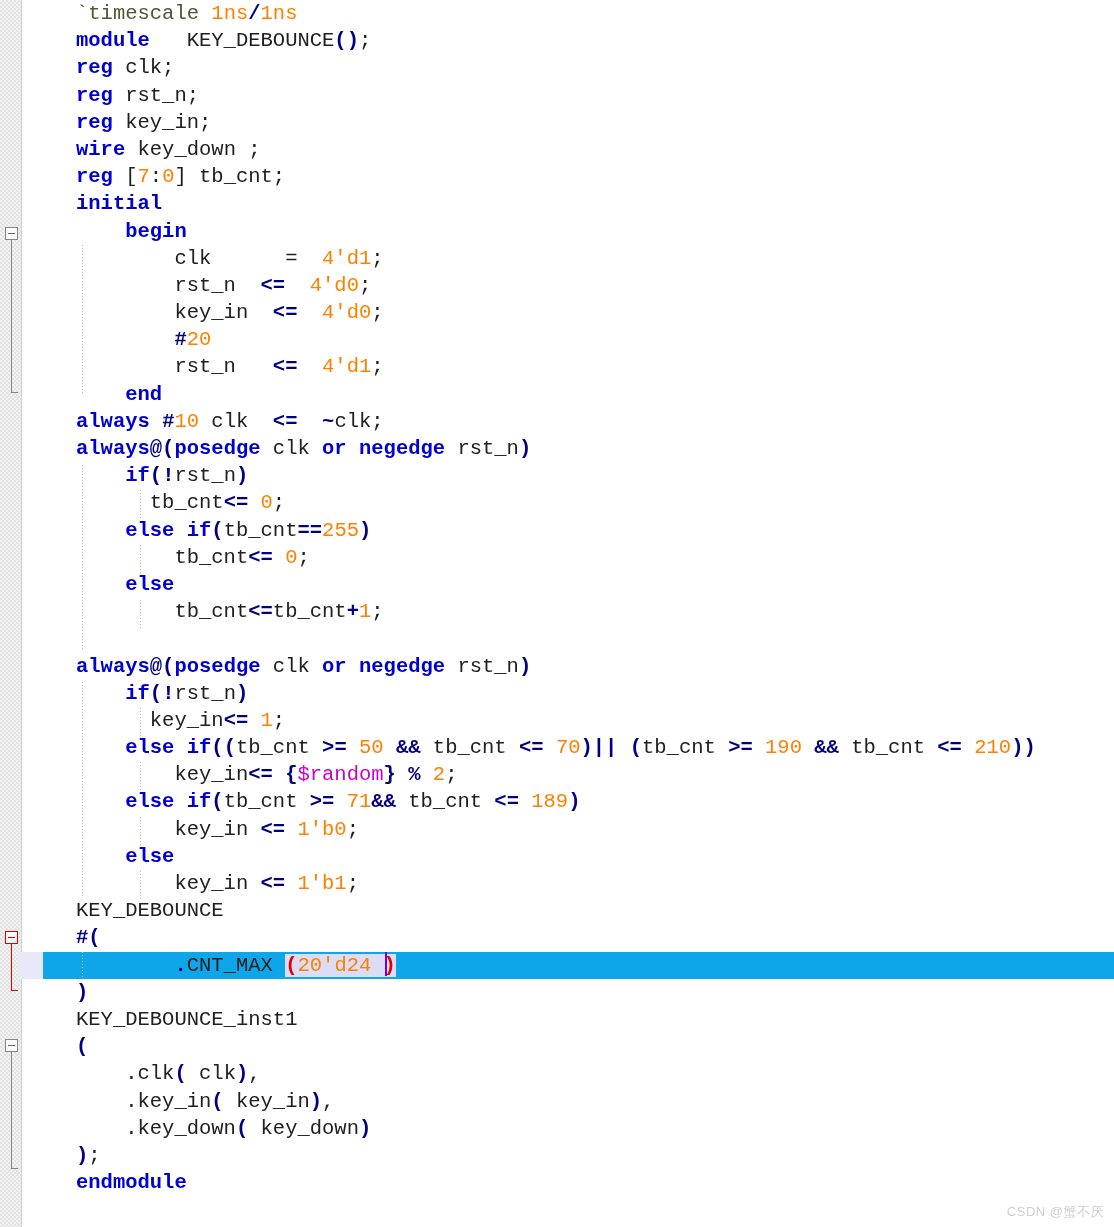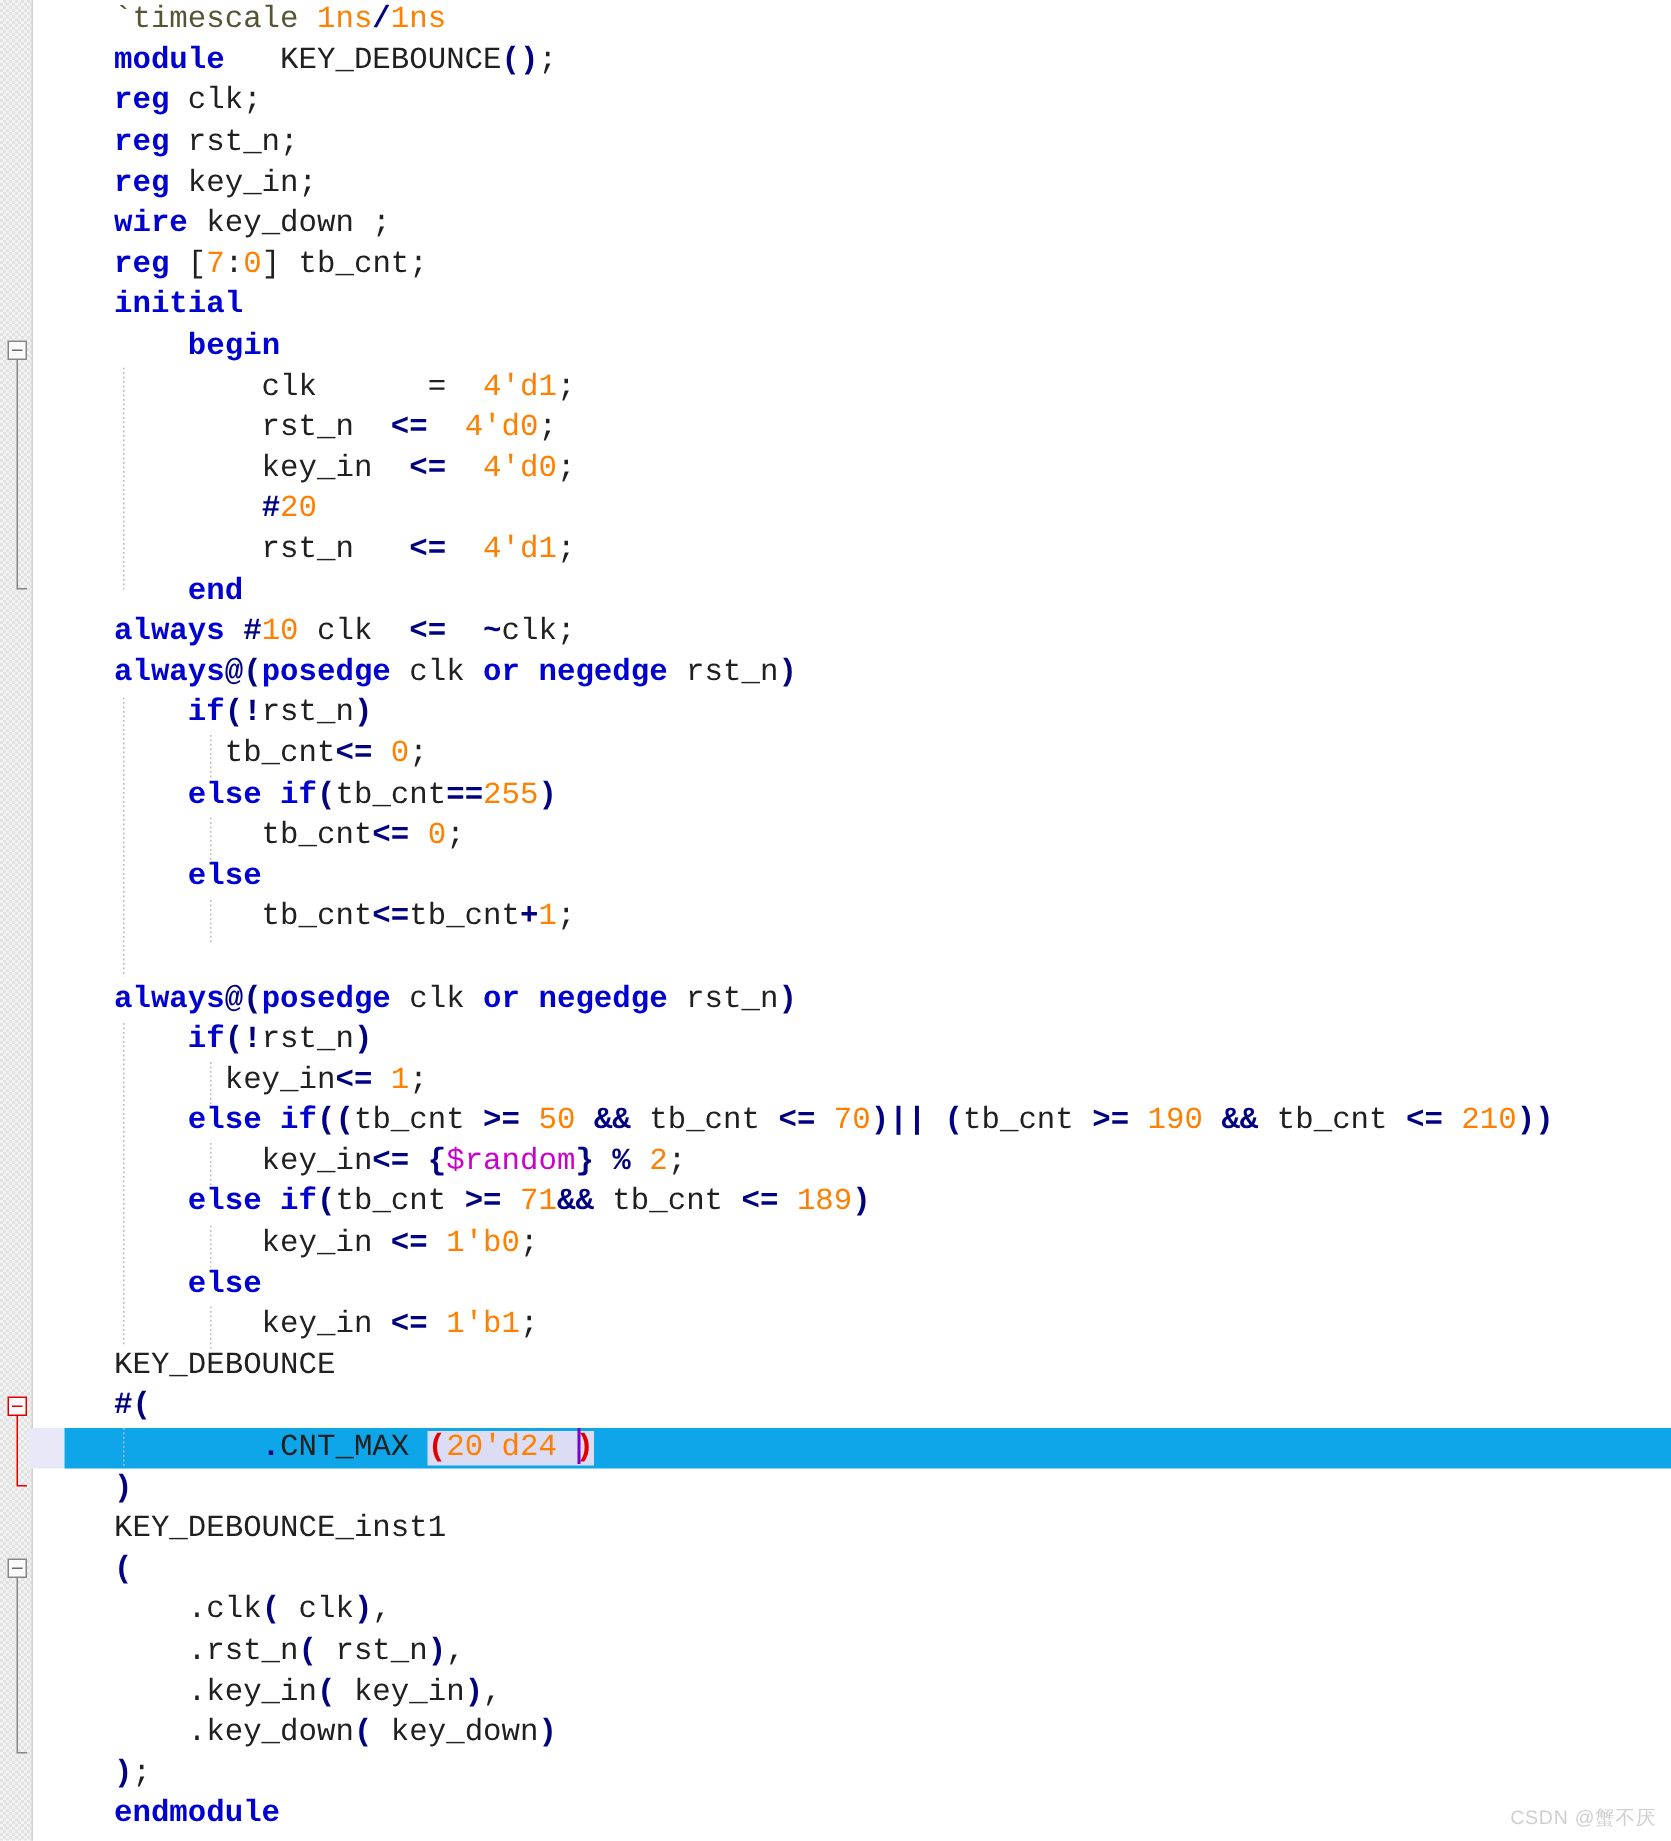--- a/index.html
+++ b/index.html
@@ -281,21 +281,20 @@
     <div class="line current"><span class="id">        </span><span class="op">.</span><span class="id">CNT_MAX</span><span class="id"> </span><span class="hl-span"><span class="brace-match">(</span><span class="num">20'd24</span><span class="id"> </span><span class="brace-match">)</span></span></div>
 
     <div class="line"><span class="op">)</span></div>
 
     <div class="line"><span class="id">KEY_DEBOUNCE_inst1</span></div>
 
     <div class="line"><span class="op">(</span></div>
 
     <div class="line"><span class="id">    .clk</span><span class="op">(</span><span class="id"> clk</span><span class="op">)</span><span class="id">,</span></div>
 
-    <div class="line"><span class="id">    .rst_n</span><span class="op">(</span><span class="id"> rst_n</span><span class="op">)</span><span class="id">,</span></div>
 
     <div class="line"><span class="id">    .key_in</span><span class="op">(</span><span class="id"> key_in</span><span class="op">)</span><span class="id">,</span></div>
 
     <div class="line"><span class="id">    .key_down</span><span class="op">(</span><span class="id"> key_down</span><span class="op">)</span></div>
 
     <div class="line"><span class="op">)</span><span class="id">;</span></div>
 
     <div class="line"><span class="kw">endmodule</span></div>
 
   </div>

